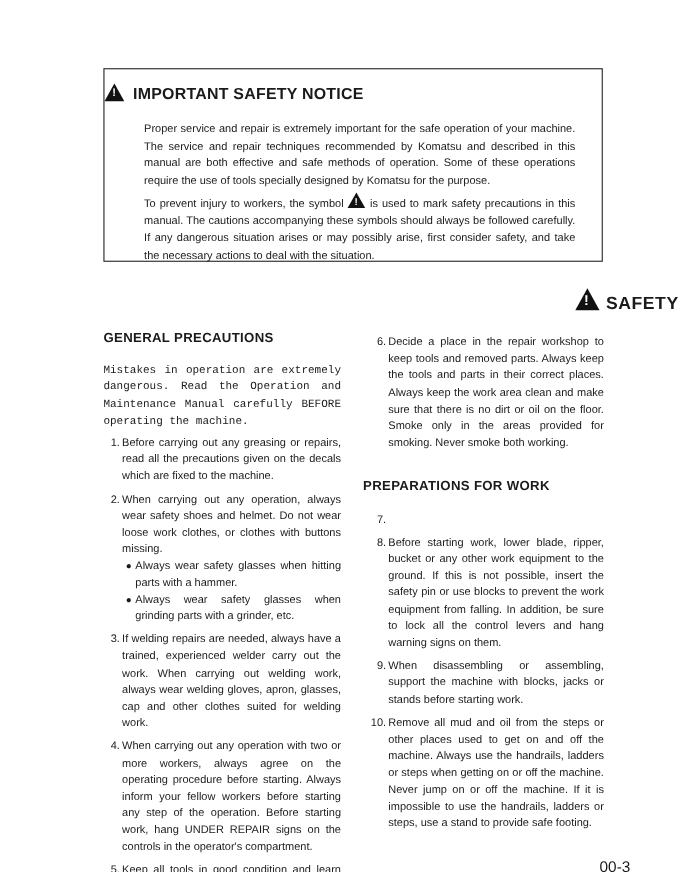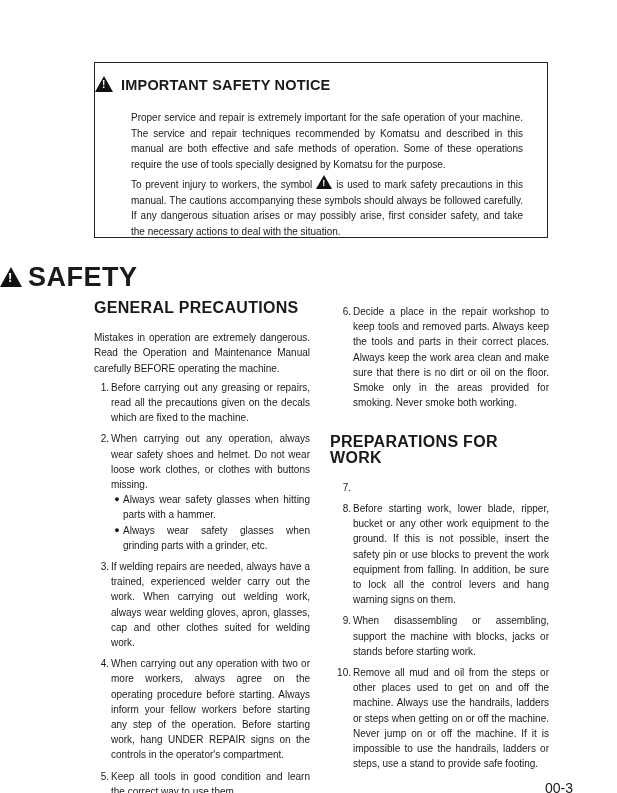--- a/index.html
+++ b/index.html
@@ -17,27 +17,27 @@
   .warn-tri.sm { border-left-width: 8px; border-right-width: 8px; border-bottom-width: 14px;
                  margin: 0 4px; vertical-align: -1px; }
   .warn-tri.sm::after { left: -2px; top: 2px; font-size: 9px; }
   .warn-tri.lg { border-left-width: 11px; border-right-width: 11px; border-bottom-width: 20px;
                  margin-right: 6px; vertical-align: -1px; }
   .warn-tri.lg::after { left: -3px; top: 4px; font-size: 13px; line-height: 14px; }
   .notice-p { position: absolute; left: 34px; width: 392px; font-size: 10px; line-height: 15.5px;
               text-align: justify; margin: 2px; }
   .notice-p1 { top: 45px; }
   .notice-p2 { top: 110px; }
-  .safety-title { position: absolute; left: 0; width: 617px; top: 262px; text-align: left;
-                  font-weight: bold; font-size: 27px; letter-spacing: 0.5px; }
+  .safety-title { position: absolute; left: 0; width: 617px; top: 262px; text-align: right;
+                  font-weight: bold; font-size: 16px; letter-spacing: 0.5px; }
   .col { position: absolute; font-size: 10px; line-height: 15.2px; }
   .col-left { left: 94px; width: 216px; top: 300px; }
   .col-right { left: 330px; width: 219px; top: 304px; }
-  .heading { font-weight: bold; font-size: 16px; letter-spacing: 0.3px; margin: 0 0 15px 0; }
-  .intro { text-align: justify; margin: 0 0 4px 0; }
+  .heading { font-weight: bold; font-size: 12px; letter-spacing: 0.3px; margin: 0 0 15px 0; }
+  .intro { text-align: justify; margin: 0 0 4px 0; font-family: Liberation Mono, monospace; }
   .item { display: flex; margin: 0 0 6px 0; }
   .item .num { flex: 0 0 auto; width: 15px; text-align: right; padding-right: 2px; }
   .item .txt { flex: 1; text-align: justify; }
   .right-items .item .num { width: 21px; }
   .bullets { margin: 0; padding: 0; list-style: none; }
   .bullets li { display: flex; }
   .bullets .dot { flex: 0 0 12px; text-align: center; font-size: 9px; }
   .bullets .btxt { flex: 1; text-align: justify; }
   .page-num { position: absolute; left: 521px; top: 780px; font-size: 14px; margin-left: 24px; }
 </style>

